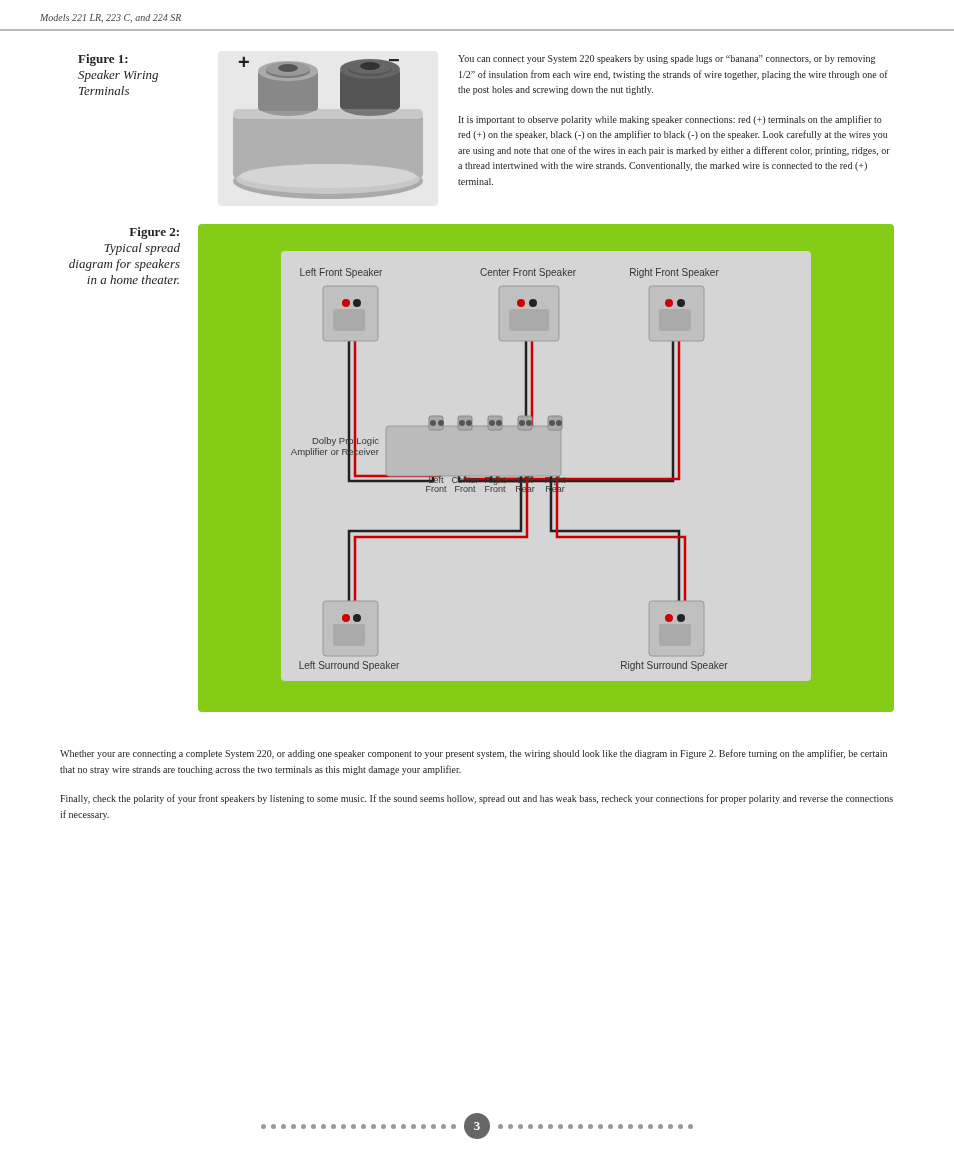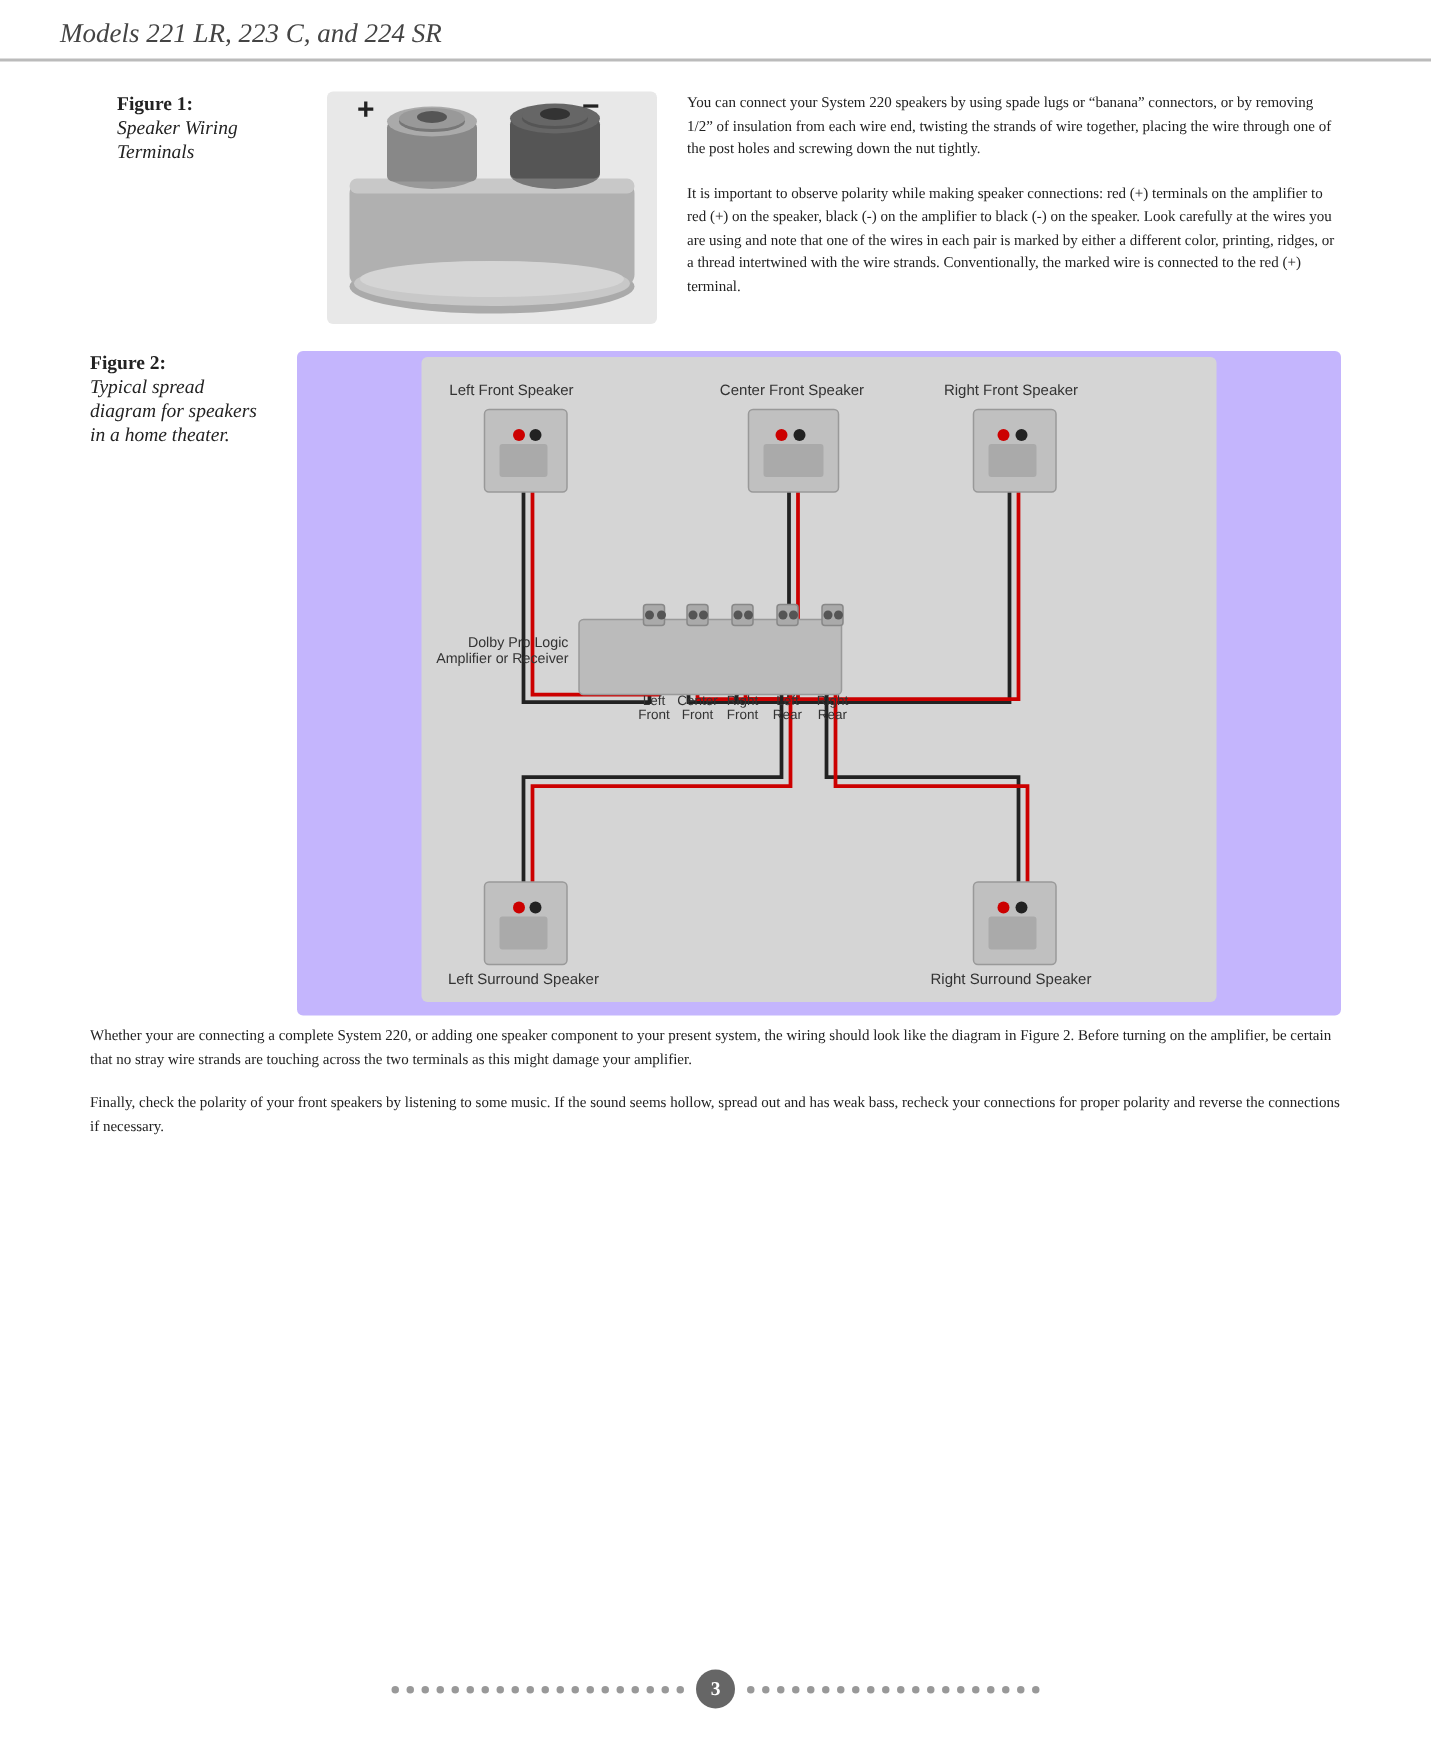--- a/index.html
+++ b/index.html
@@ -9,21 +9,21 @@
       background: #fff;
       color: #222;
       width: 954px;
       min-height: 1159px;
       position: relative;
     }
 
     .page-header {
       padding: 12px 40px 6px 40px;
       font-style: italic;
-      font-size: 18px;
+      font-size: 10px;
       color: #444;
       border-bottom: 2px solid #bbb;
       margin-bottom: 0;
     }
 
     .main-content {
       padding: 20px 60px 60px 60px;
     }
 
     
@@ -80,34 +80,35 @@
       margin-bottom: 14px;
       font-size: 10px;
       line-height: 1.55;
     }
 
     
     .figure2-section {
       display: flex;
       gap: 18px;
       margin-top: 18px;
-      margin-bottom: 6px;
+      margin-bottom: 34px;
+      text-align: right;
     }
 
     .figure2-label {
       width: 120px;
       flex-shrink: 0;
       font-size: 13px;
     }
 
     .wiring-diagram {
       flex: 1;
-      background: #c4b5fd;
+      background: #84cc16;
       border-radius: 4px;
-      padding: 4px;
+      padding: 27px;
       position: relative;
       min-height: 430px;
     }
 
     
     .page-footer {
       position: absolute;
       bottom: 20px;
       left: 0;
       right: 0;

